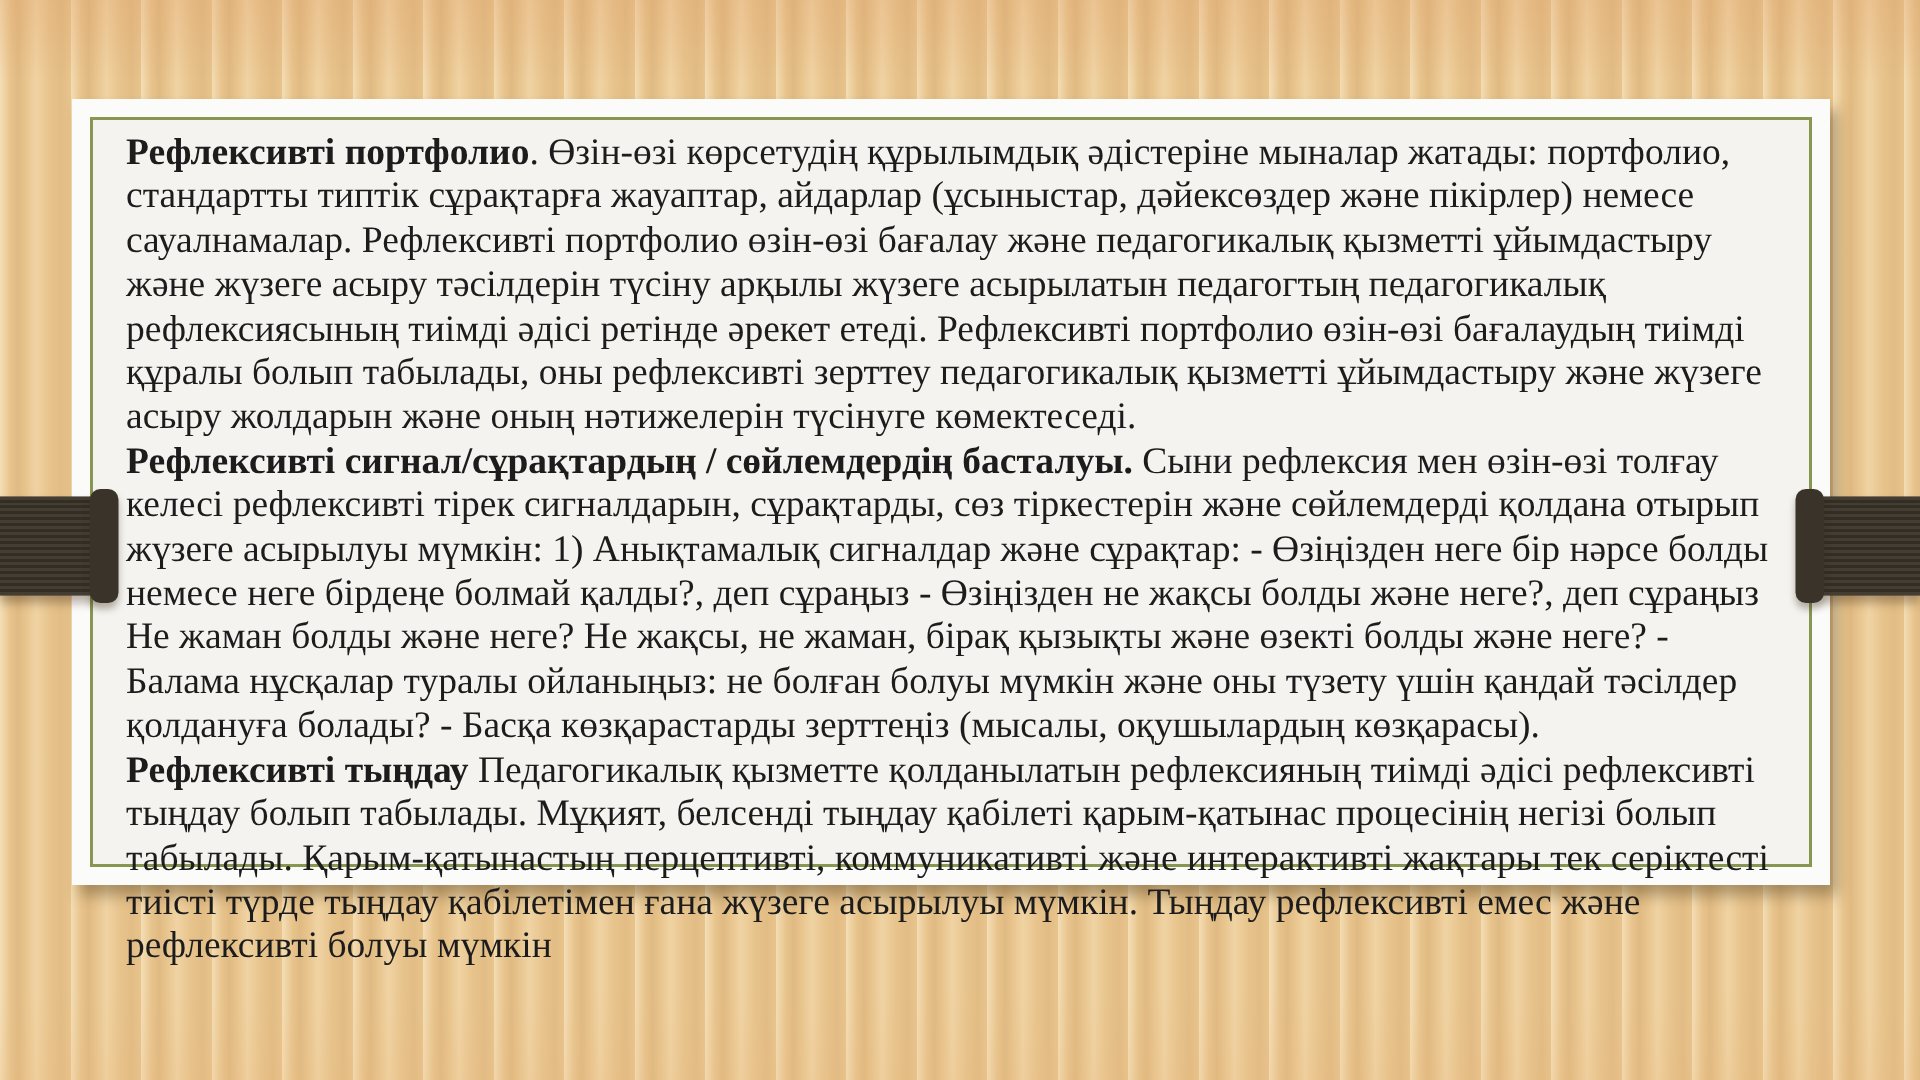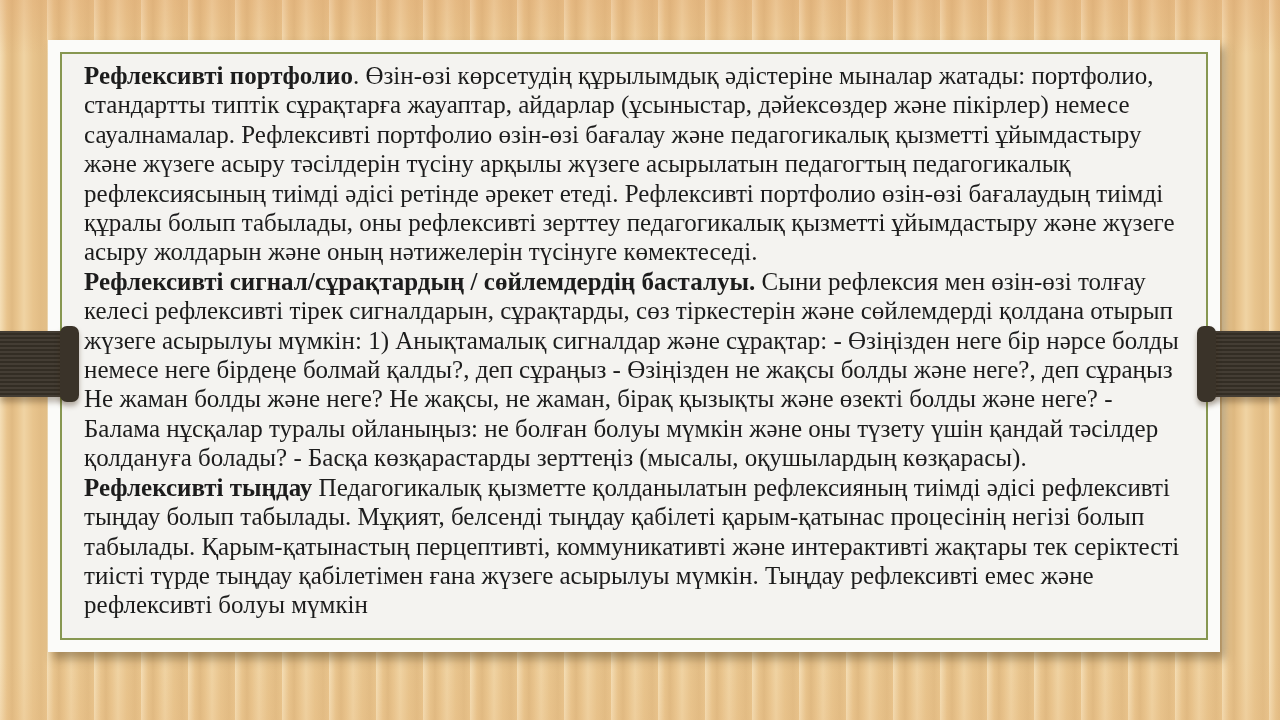--- a/index.html
+++ b/index.html
@@ -22,21 +22,21 @@
     background-color:var(--background);
     background-image:
       linear-gradient(180deg, rgba(223,160,106,0.30) 0px, rgba(223,160,106,0.18) 26px, rgba(255,255,255,0.0) 55px, rgba(255,255,255,0.0) 660px, rgba(230,180,120,0.15) 720px),
       repeating-linear-gradient(90deg,
         rgba(255,244,216,0.55) 0px, rgba(255,244,216,0.0) 7px,
         rgba(187,140,82,0.18) 12px, rgba(187,140,82,0.0) 17px,
         rgba(255,240,205,0.35) 24px, rgba(255,240,205,0.0) 33px,
         rgba(180,132,74,0.12) 41px, rgba(180,132,74,0.0) 47px);
   }
   .card{
-    position:absolute;left:48px;top:40px;width:1172px;height:612px;
+    position:absolute;left:48px;top:66px;width:1172px;height:524px;
     background:var(--card-outer);
     box-shadow:5px 7px 9px rgba(92,70,38,0.45);
   }
   .card-inner{
     position:absolute;left:12px;top:12px;right:12px;bottom:12px;
     border:2px solid var(--card-border);
     background:var(--card-inner);
   }
   .text-block{
     position:absolute;left:22px;top:7px;right:14px;

